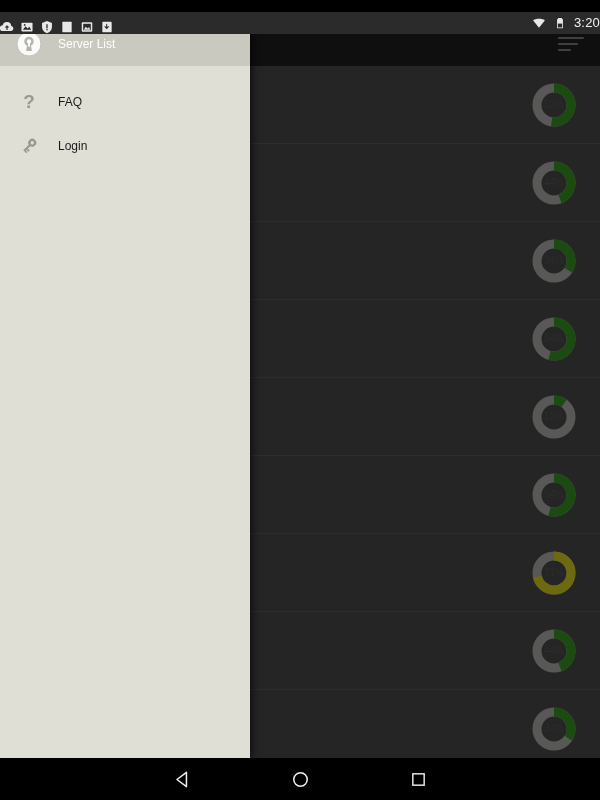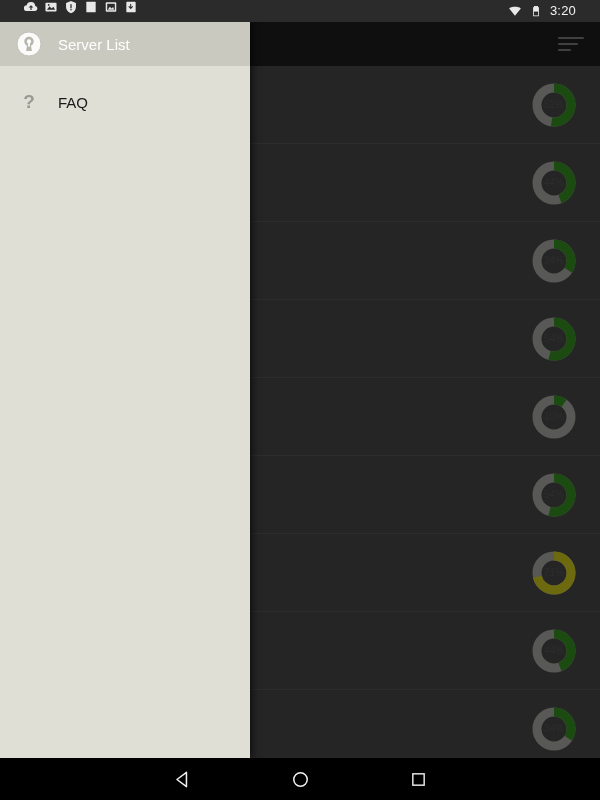--- a/index.html
+++ b/index.html
@@ -9,24 +9,24 @@
     background:#000;
     position:relative;
     -webkit-font-smoothing:antialiased;
   }
 
   
   #phone{ position:absolute; inset:0; width:600px; height:800px; overflow:hidden; }
 
   
   #statusbar{
-    position:absolute; top:0; left:0; width:600px; height:22px;
+    position:absolute; top:12px; left:0; width:600px; height:22px;
     background:#2b2b2b; z-index:60;
-    display:flex; align-items:flex-start; justify-content:space-between;
-    padding:0 24px;
+    display:flex; align-items:flex-end; justify-content:space-between;
+    padding:0 0;
   }
   #statusbar .left,#statusbar .right{ display:flex; align-items:center; gap:6px; }
   #statusbar .right{ gap:7px; }
   .sbclock{
     color:#f2f2f2; font-size:13px; letter-spacing:.2px;
     font-family:"Liberation Sans", sans-serif; line-height:22px;
   }
   .sbicon{ width:14px; height:14px; display:block; }
   .sbicon svg{ display:block; width:14px; height:14px; }
 
@@ -84,21 +84,21 @@
     display:flex; align-items:center; height:44px; padding-left:14px; cursor:pointer;
   }
   .drawer-item.first{ margin-top:0; }
   .drawer-item.selected{ background:#c9c9bf; }
   .drawer-item .dicon{
     width:30px; height:30px; display:flex; align-items:center; justify-content:center;
     margin-right:14px; flex:0 0 30px;
   }
   .drawer-item .dicon svg{ display:block; }
   .drawer-item .dlabel{
-    font-size:15px; color:#1a1a1a; font-family:"Liberation Sans", sans-serif;
+    font-size:12px; color:#1a1a1a; font-family:"Liberation Sans", sans-serif;
   }
   .drawer-item.selected .dlabel{ color:#ffffff; }
   .drawer-gap{ height:14px; }
 
   
   #navbar{
     position:absolute; bottom:0; left:0; width:600px; height:42px;
     background:#000; z-index:70;
     display:flex; align-items:center; justify-content:center; gap:84px;
   }
@@ -238,20 +238,34 @@
       <span class="dicon">
         <svg width="22" height="22" viewBox="0 0 22 22">
           <text x="11" y="17" text-anchor="middle" font-family="Liberation Sans, sans-serif" font-size="19" font-weight="bold" fill="#9a9a92">?</text>
         </svg>
       </span>
       <span class="dlabel">FAQ</span>
     </div>
 
 
 
+    <div class="drawer-item">
+      <span class="dicon">
+        <svg width="22" height="22" viewBox="0 0 22 22">
+          <g transform="rotate(45 11 11)">
+            <circle cx="11" cy="6.4" r="4" fill="#9a9a92"></circle>
+            <circle cx="11" cy="6.4" r="1.6" fill="#dfdfd5"></circle>
+            <rect x="9.9" y="9.6" width="2.2" height="8.5" fill="#9a9a92"></rect>
+            <rect x="12.1" y="13.6" width="2.6" height="1.9" fill="#9a9a92"></rect>
+            <rect x="12.1" y="16.4" width="2.1" height="1.7" fill="#9a9a92"></rect>
+          </g>
+        </svg>
+      </span>
+      <span class="dlabel">Login</span>
+    </div>
 
   </div>
 
   <div id="statusbar">
     <div class="left">
       <span class="sbicon">
         <svg viewBox="0 0 24 24">
             <path fill="#e8e8e8" d="M19.3 10.1A7.5 7.5 0 0 0 4.6 9 5 5 0 0 0 5 19h14a4.5 4.5 0 0 0 .3-8.9zM13 13v4h-2v-4H8l4-4 4 4z"></path>
           </svg>
       </span>

